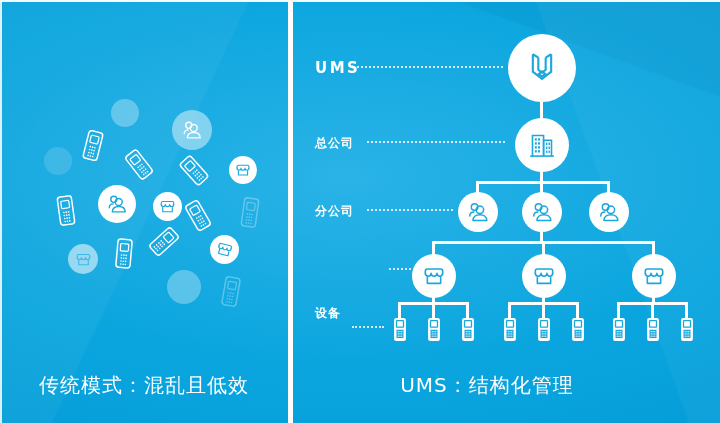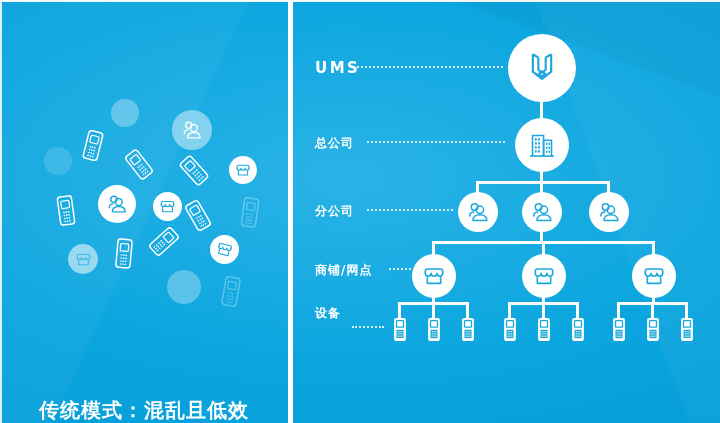--- a/index.html
+++ b/index.html
@@ -14,21 +14,21 @@
     box-shadow: inset 0 2px 0 rgba(255,255,255,.95), inset 2px 0 0 rgba(255,255,255,.85);
   }
   .panel{position:absolute;top:0;height:423px;}
   .panel-left{left:0;width:288px;}
   .panel-right{left:293px;width:388px;}
   .divider{position:absolute;top:0;left:288px;width:5px;height:423px;background:#fff;}
 
   
   .caption{
     position:absolute;left:0;right:0;top:372px;text-align:center;
-    color:#fff;font-size:20px;font-weight:700;letter-spacing:1px;white-space:nowrap;margin-top:25px;
+    color:#fff;font-size:20px;font-weight:400;letter-spacing:1px;white-space:nowrap;
   }
   .lvl-label{
     position:absolute;left:22px;color:#fff;font-size:12px;font-weight:600;
     letter-spacing:1px;white-space:nowrap;line-height:20px;
   }
   .lvl-label.latin{font-size:15px;letter-spacing:2.5px;}
   .leader{position:absolute;border-top:2px dotted rgba(255,255,255,.8);height:0;}
 
   
   .cline{position:absolute;background:#fff;z-index:1;}
@@ -242,21 +242,20 @@
 
     <div class="lvl-label latin" style="top:58px">UMS</div>
     <div class="leader" style="left:64px;top:66px;width:146px"></div>
 
     <div class="lvl-label" style="top:133px">总公司</div>
     <div class="leader" style="left:74px;top:141px;width:138px"></div>
 
     <div class="lvl-label" style="top:201px">分公司</div>
     <div class="leader" style="left:74px;top:209px;width:86px"></div>
 
-    <div class="lvl-label" style="top:260px">商铺/网点</div>
     <div class="leader" style="left:96px;top:268px;width:22px"></div>
 
     <div class="lvl-label" style="top:303px">设备</div>
     <div class="leader" style="left:59px;top:326px;width:32px"></div>
 
     <div class="cline v" style="left:247px;top:96px;height:28px"></div>
     <div class="cline v" style="left:247px;top:166px;height:18px"></div>
     <div class="cline h" style="left:183px;top:181px;width:134px"></div>
     <div class="cline v" style="left:183px;top:181px;height:16px"></div>
     <div class="cline v" style="left:247px;top:181px;height:16px"></div>
@@ -362,14 +361,15 @@
         <svg>
           <use href="#sym-phone-solid"></use>
         </svg>
       </div>
     <div class="device" style="left:387px;top:317px">
         <svg>
           <use href="#sym-phone-solid"></use>
         </svg>
       </div>
 
+    <div class="caption">UMS：结构化管理</div>
   </section>
 </div>
 
 </body></html>

